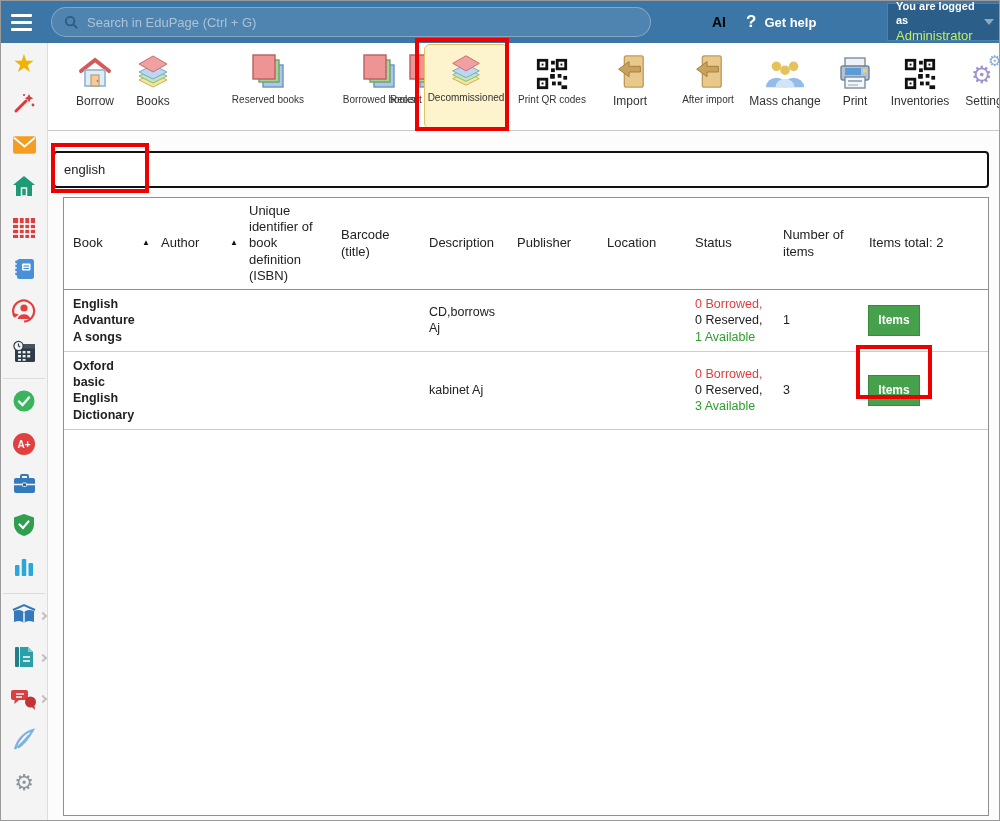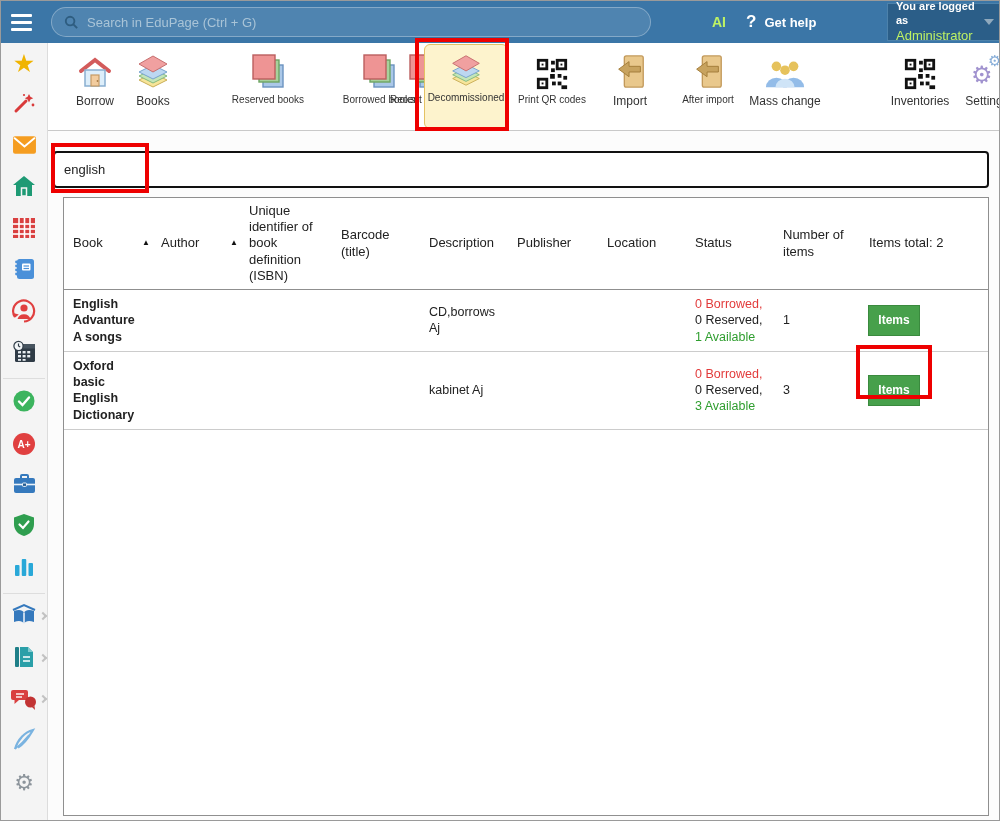--- a/index.html
+++ b/index.html
@@ -6,21 +6,21 @@
   html,body { width:1000px; height:821px; font-family:"Liberation Sans", sans-serif; background:#e9e9e9; }
   .page { position:relative; width:1000px; height:821px; background:#fcfcfc; border:1px solid #9a9a9a; overflow:hidden; }
 
   
   .topbar { position:absolute; top:0; left:0; width:100%; height:42px; background:#3b76a7; display:flex; align-items:flex-end; }
   .burger { width:40px; height:42px; display:flex; flex-direction:column; justify-content:center; align-items:center; gap:4px; cursor:pointer; }
   .burger i { display:block; width:21px; height:3px; background:#fff; border-radius:1px; }
   .gsearch { position:absolute; left:50px; top:6px; width:600px; height:30px; background:rgba(255,255,255,0.10); border:1px solid rgba(255,255,255,0.30); border-radius:16px; display:flex; align-items:center; padding:0 12px; }
   .gsearch input { flex:1; background:transparent; border:none; outline:none; color:#eaf2f8; font-size:13px; }
   .gsearch input::placeholder { color:#a9c4d7; }
-  .ai-btn { position:absolute; left:705px; top:0; height:42px; line-height:42px; color:#bef264; font-weight:bold; font-size:14px; padding:0 6px; cursor:pointer; }
+  .ai-btn { position:absolute; left:705px; top:0; height:42px; line-height:42px; color:#000000; font-weight:bold; font-size:14px; padding:0 6px; cursor:pointer; }
   .help-btn { position:absolute; left:745px; top:0; height:42px; display:flex; align-items:center; gap:8px; color:#fff; font-weight:bold; font-size:13px; cursor:pointer; }
   .help-q { font-size:17px; font-weight:bold; }
   .logged { position:absolute; left:886px; top:2px; width:116px; height:38px; background:#2b5e88; border:1px solid #4d82ab; display:flex; align-items:center; padding:15px 8px; cursor:pointer; }
   .logged .txt { flex:1; line-height:1.25; }
   .logged .l1 { color:#ffffff; font-size:11px; font-weight:bold; }
   .logged .l2 { color:#bef264; font-size:13px; }
   .caret { width:0; height:0; border-left:5px solid transparent; border-right:5px solid transparent; border-top:6px solid #8fa9bd; }
 
   
   .toolbar { position:absolute; top:42px; left:47px; width:953px; height:88px; background:#ffffff; border-bottom:1px solid #c9c9c9; }
@@ -220,20 +220,34 @@
             <circle cx="31" cy="9" r="5" fill="#e6c25c"></circle>
             <path d="M2 31 a11 10 0 0 1 22 0 z" fill="#93bce8"></path>
             <path d="M20 31 a11 10 0 0 1 22 0 z" fill="#93bce8"></path>
             <circle cx="22" cy="13" r="5" fill="#e6c25c"></circle>
             <path d="M12 31 a10 9 0 0 1 20 0 z" fill="#cfe4f7"></path>
           </svg>
       </span>
       <span class="lbl">Mass change</span>
     </div>
 
+    <div class="titem" style="left:784px; width:46px;">
+      <span class="ic">
+        <svg width="36" height="36" viewBox="0 0 36 36">
+            <rect x="8" y="3" width="20" height="9" fill="#eef2f6" stroke="#7c8c9b" stroke-width="1.4"></rect>
+            <rect x="4" y="11" width="28" height="14" rx="2" fill="#b3c3d3" stroke="#6e8296" stroke-width="1.4"></rect>
+            <rect x="8" y="13" width="16" height="7" fill="#5b9bd8"></rect>
+            <rect x="26" y="14" width="3.5" height="3.5" fill="#f2d06a"></rect>
+            <rect x="8" y="22" width="20" height="11" fill="#f4f7fa" stroke="#7c8c9b" stroke-width="1.4"></rect>
+            <rect x="11" y="25" width="14" height="2" fill="#9fb0c0"></rect>
+            <rect x="11" y="29" width="10" height="2" fill="#c3cfdb"></rect>
+          </svg>
+      </span>
+      <span class="lbl">Print</span>
+    </div>
 
     <div class="titem" style="left:838px; width:68px;">
       <span class="ic">
         <svg width="34" height="34" viewBox="0 0 36 36">
             <g fill="#111">
               <rect x="2" y="2" width="12" height="12"></rect>
               <rect x="22" y="2" width="12" height="12"></rect>
               <rect x="2" y="22" width="12" height="12"></rect>
               <rect x="17" y="4" width="4" height="4"></rect>
               <rect x="17" y="12" width="4" height="4"></rect>

